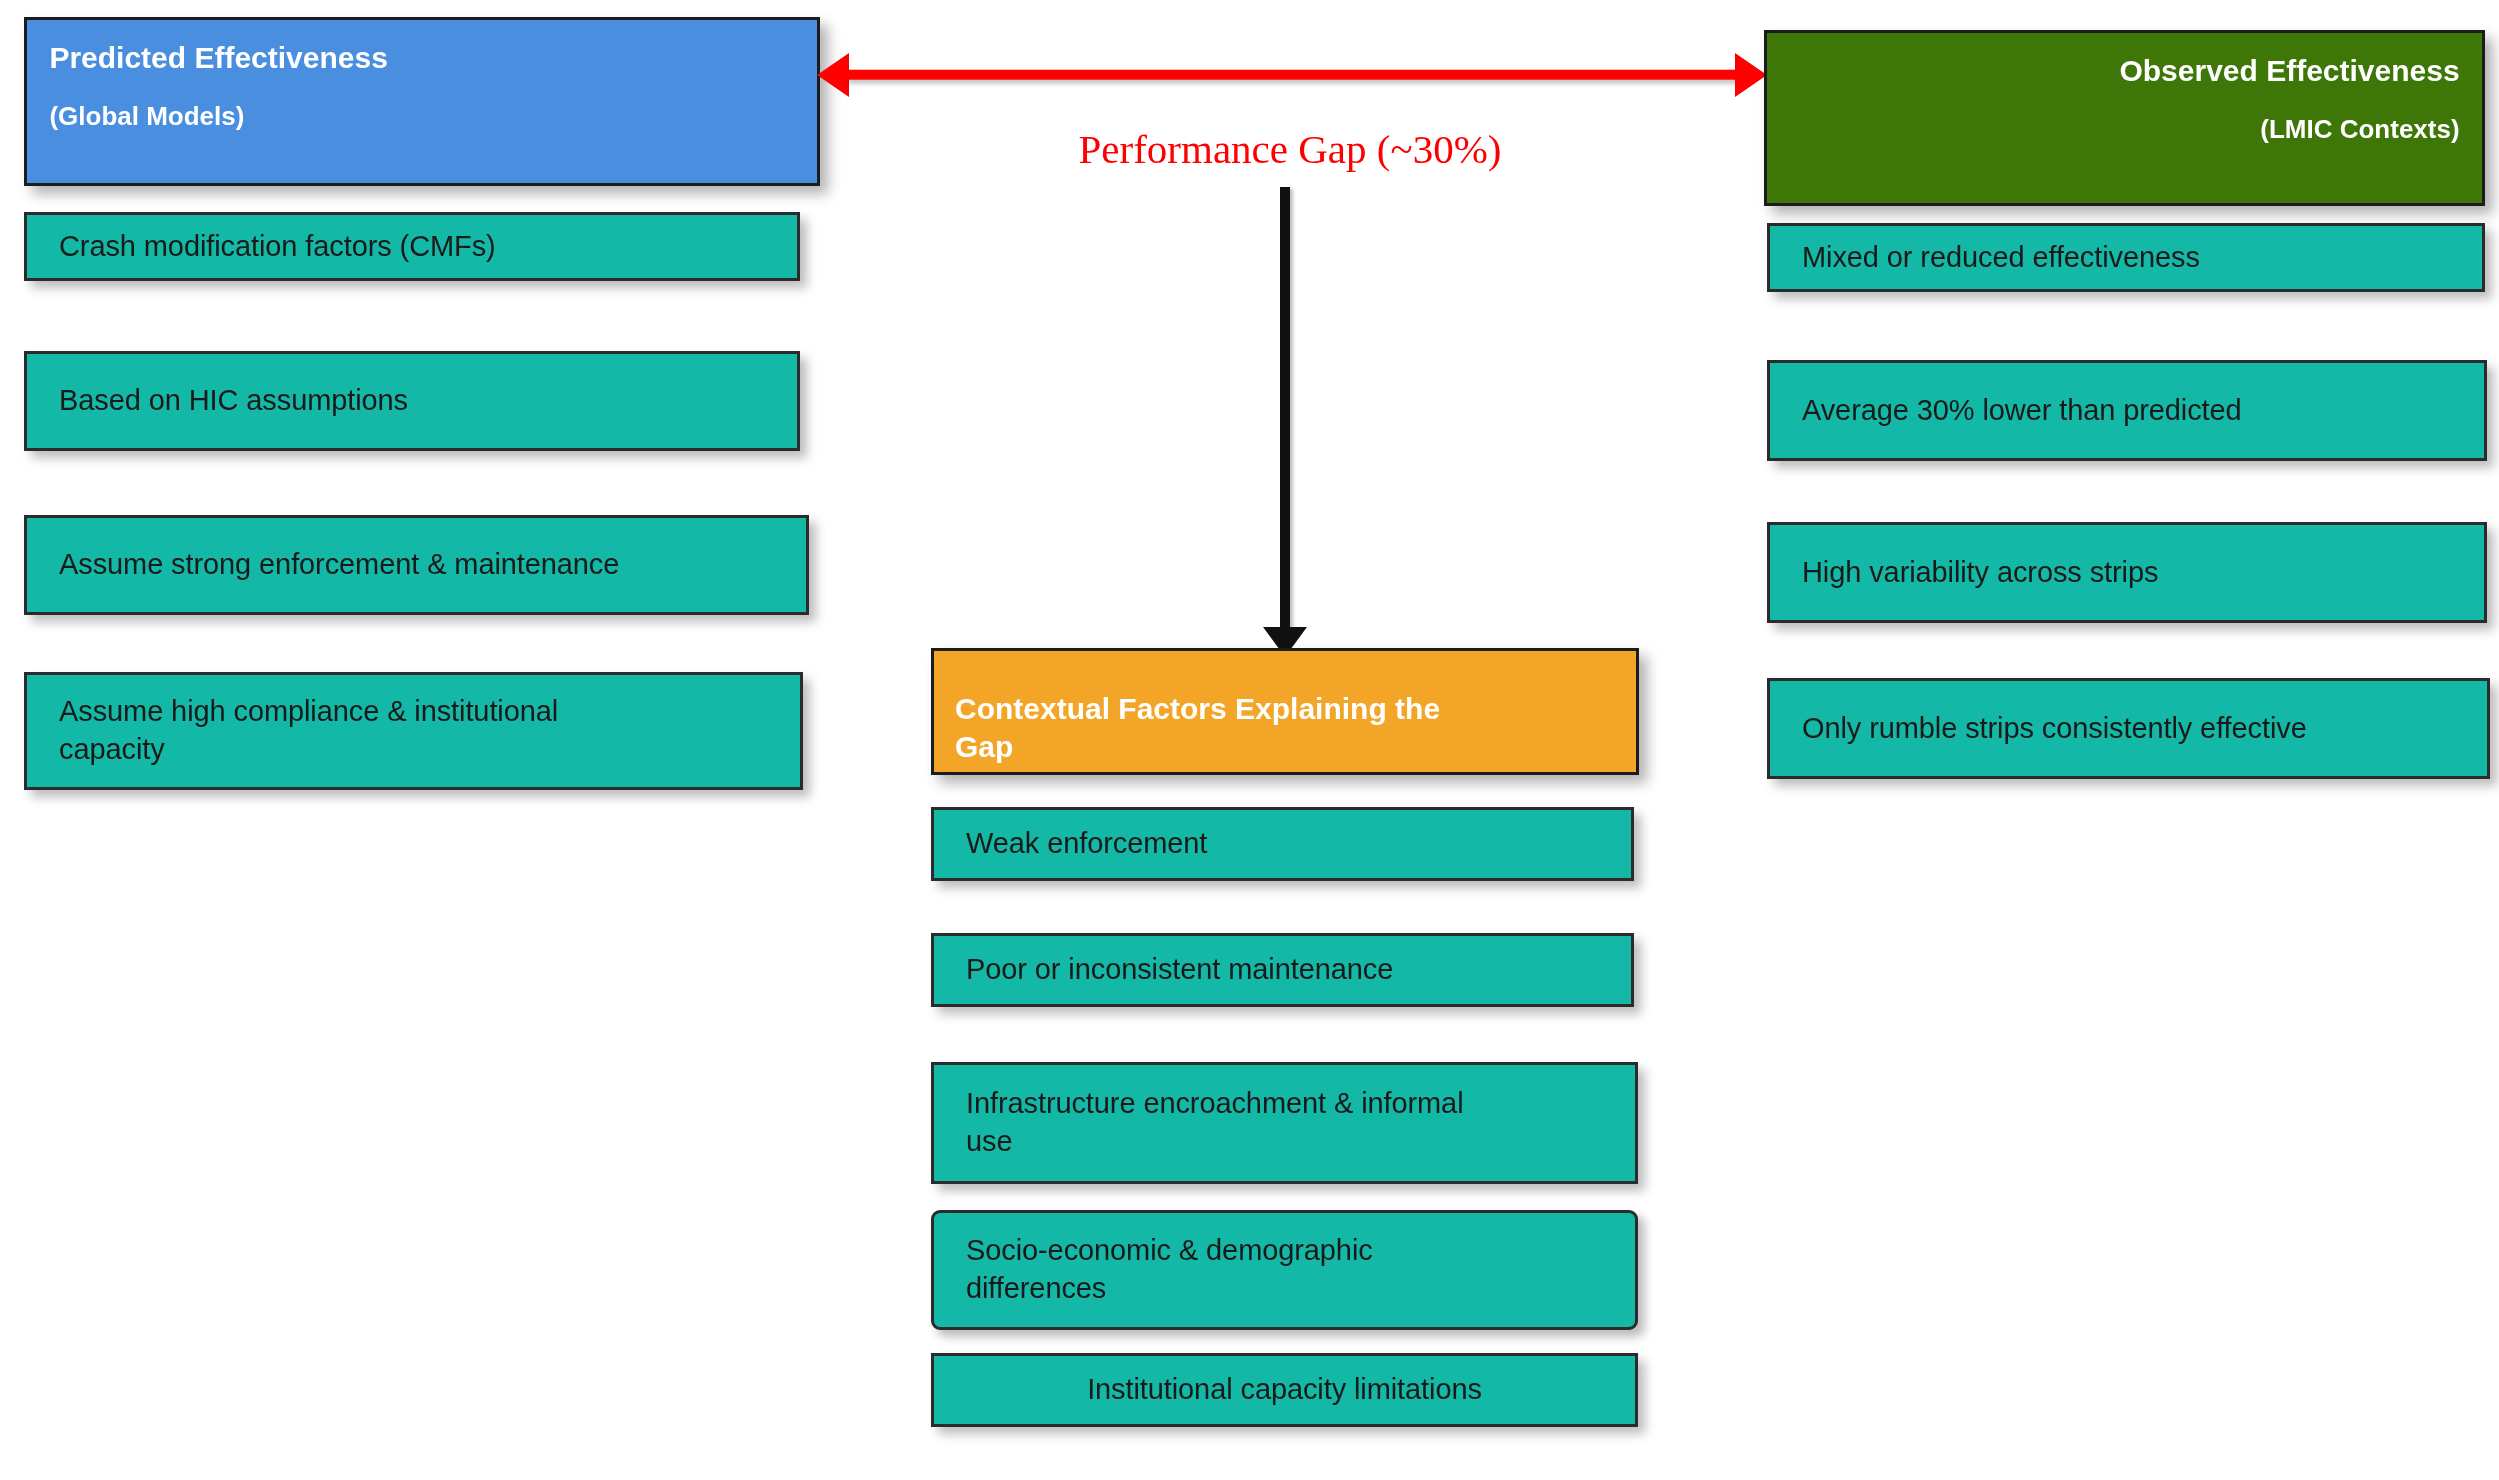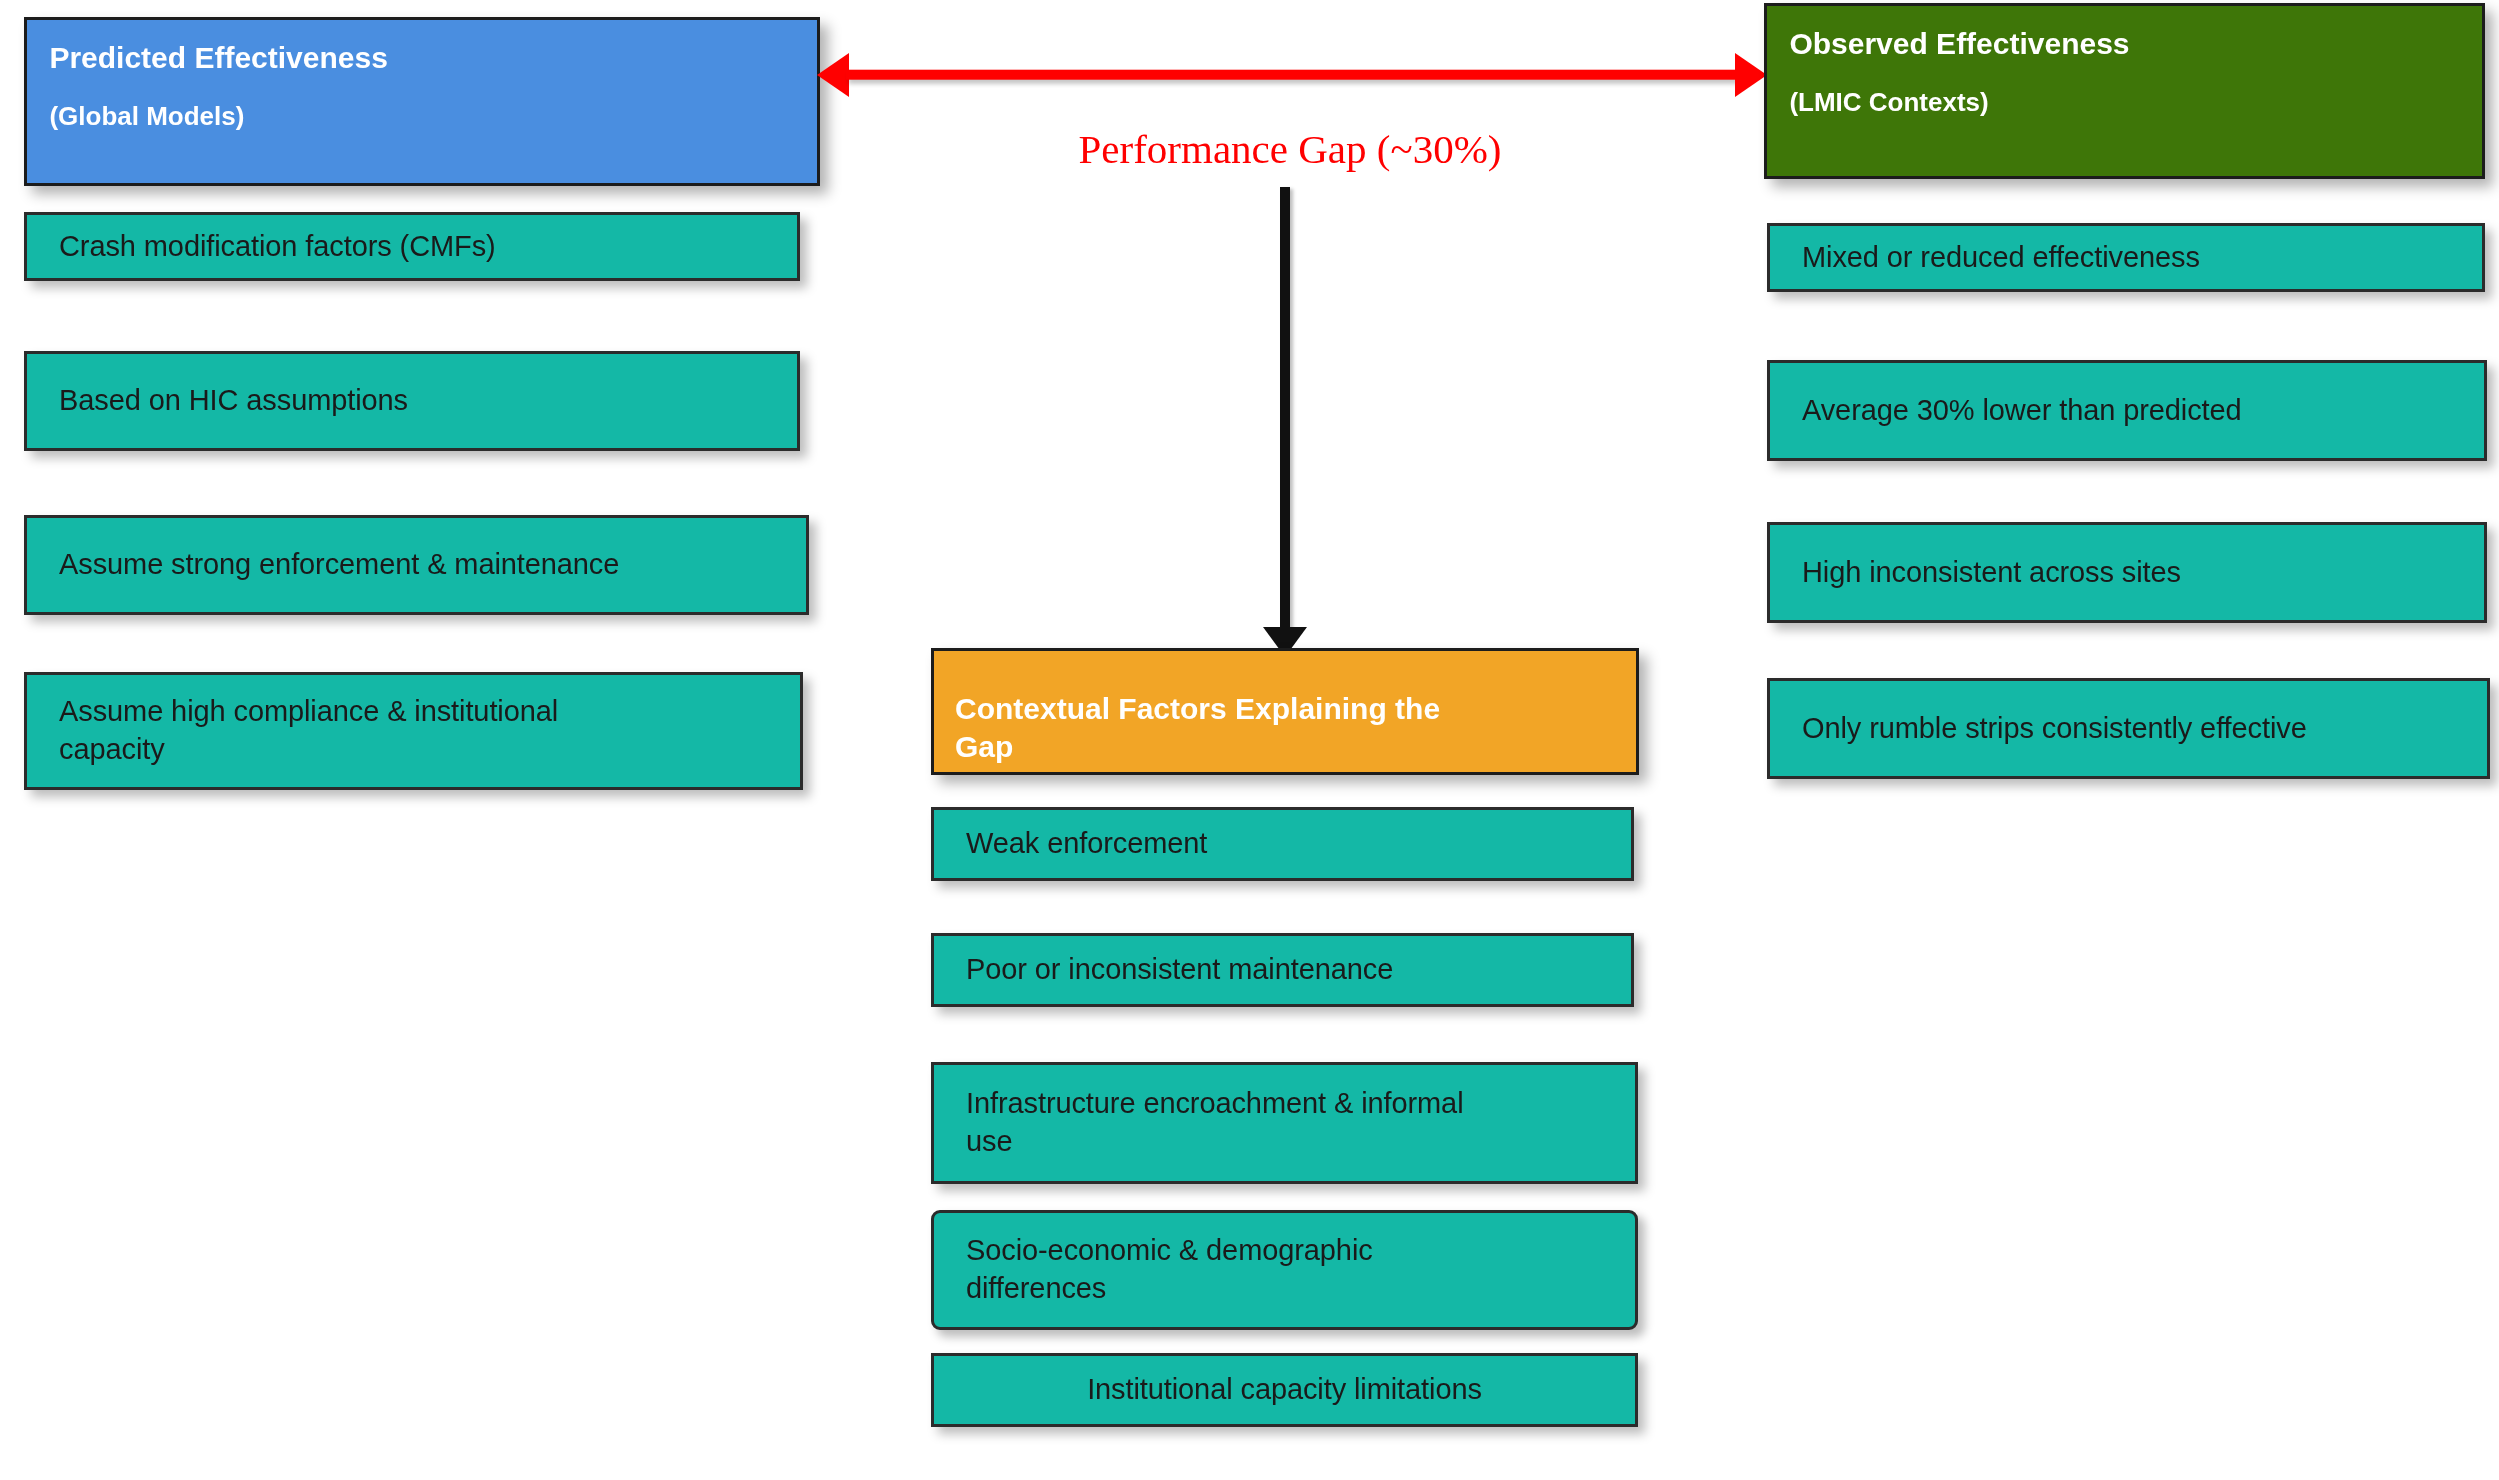--- a/index.html
+++ b/index.html
@@ -161,35 +161,35 @@
 
   <div class="node" style="left:931px;top:1210px;width:707px;height:120px;border-radius:9px;">
     <span class="txt">Socio-economic &amp; demographic
 differences</span>
   </div>
 
   <div class="node" style="left:931px;top:1353px;width:707px;height:74px;text-align:center;">
     <span class="txt">Institutional capacity limitations</span>
   </div>
 
-  <div class="node header-node green-node" style="left:1764px;top:3px;width:721px;height:176px;">
+  <div class="node header-node green-node" style="left:1764px;top:30px;width:721px;height:176px;align-items:flex-end;">
     <span class="title">Observed Effectiveness</span>
     <span class="subtitle">(LMIC Contexts)</span>
   </div>
 
   <div class="node" style="left:1767px;top:223px;width:718px;height:69px;">
     <span class="txt">Mixed or reduced effectiveness</span>
   </div>
 
   <div class="node" style="left:1767px;top:360px;width:720px;height:101px;">
     <span class="txt">Average 30% lower than predicted</span>
   </div>
 
   <div class="node" style="left:1767px;top:522px;width:720px;height:101px;">
-    <span class="txt">High inconsistent across sites</span>
+    <span class="txt">High variability across strips</span>
   </div>
 
   <div class="node" style="left:1767px;top:678px;width:723px;height:101px;">
     <span class="txt">Only rumble strips consistently effective</span>
   </div>
 
 </div>
 
 
 </body></html>

